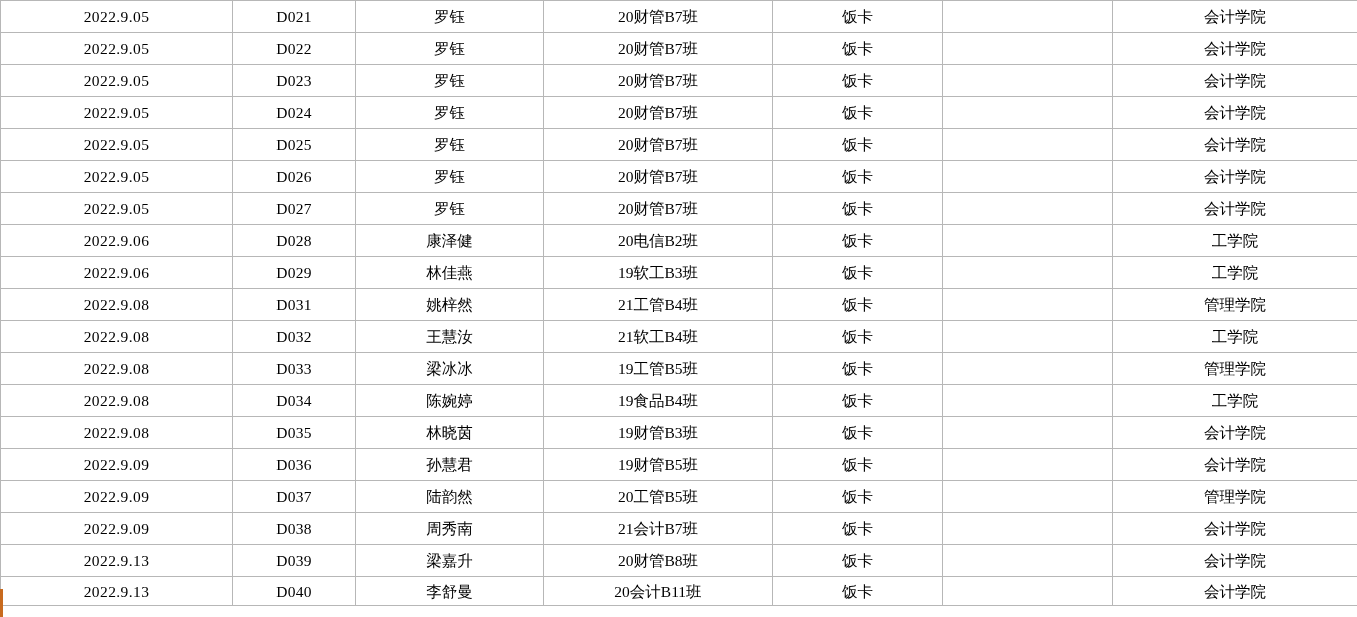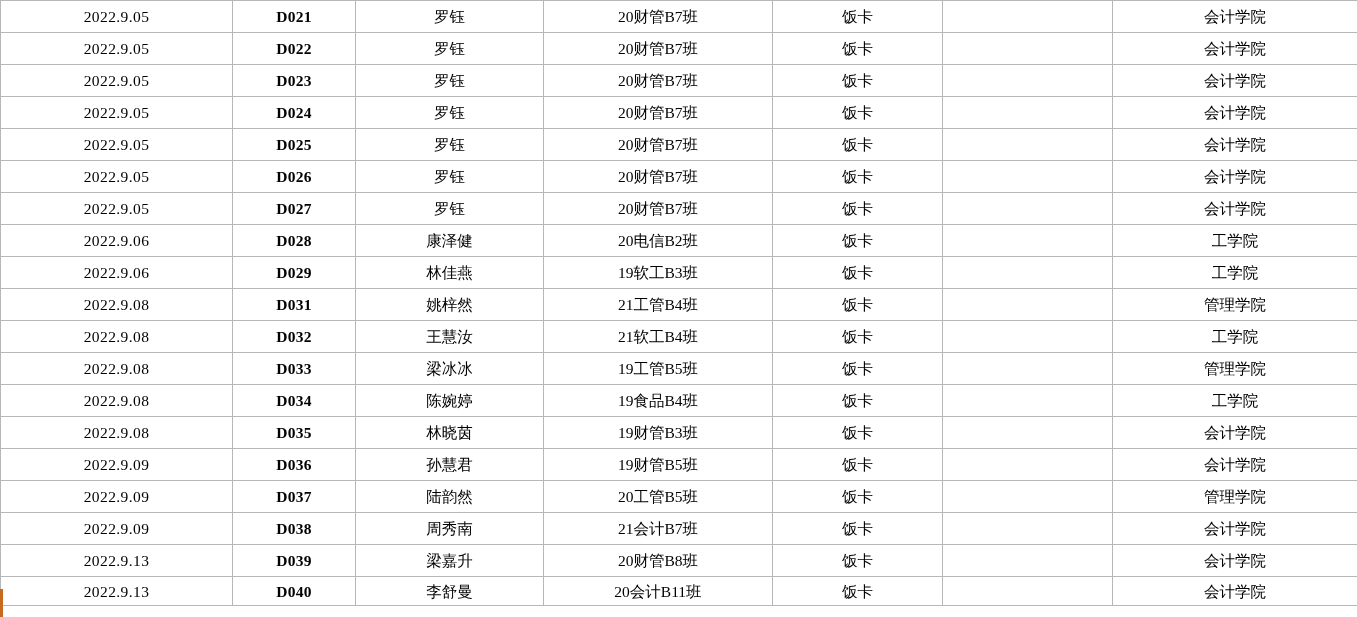--- a/index.html
+++ b/index.html
@@ -45,21 +45,20 @@
     overflow: hidden;
     line-height: 29px;
   }
   td.date {
     font-family: "Liberation Serif", "DejaVu Serif", serif;
     letter-spacing: 0.4px;
   }
   td.id {
     font-family: "Liberation Serif", "DejaVu Serif", serif;
     letter-spacing: 0.3px;
-    font-weight: bold;
   }
   td.blank { }
   
   table.grid tr.last td {
     height: 28px;
     line-height: 27px;
   }
   
   .sel-marker {
     position: absolute;

